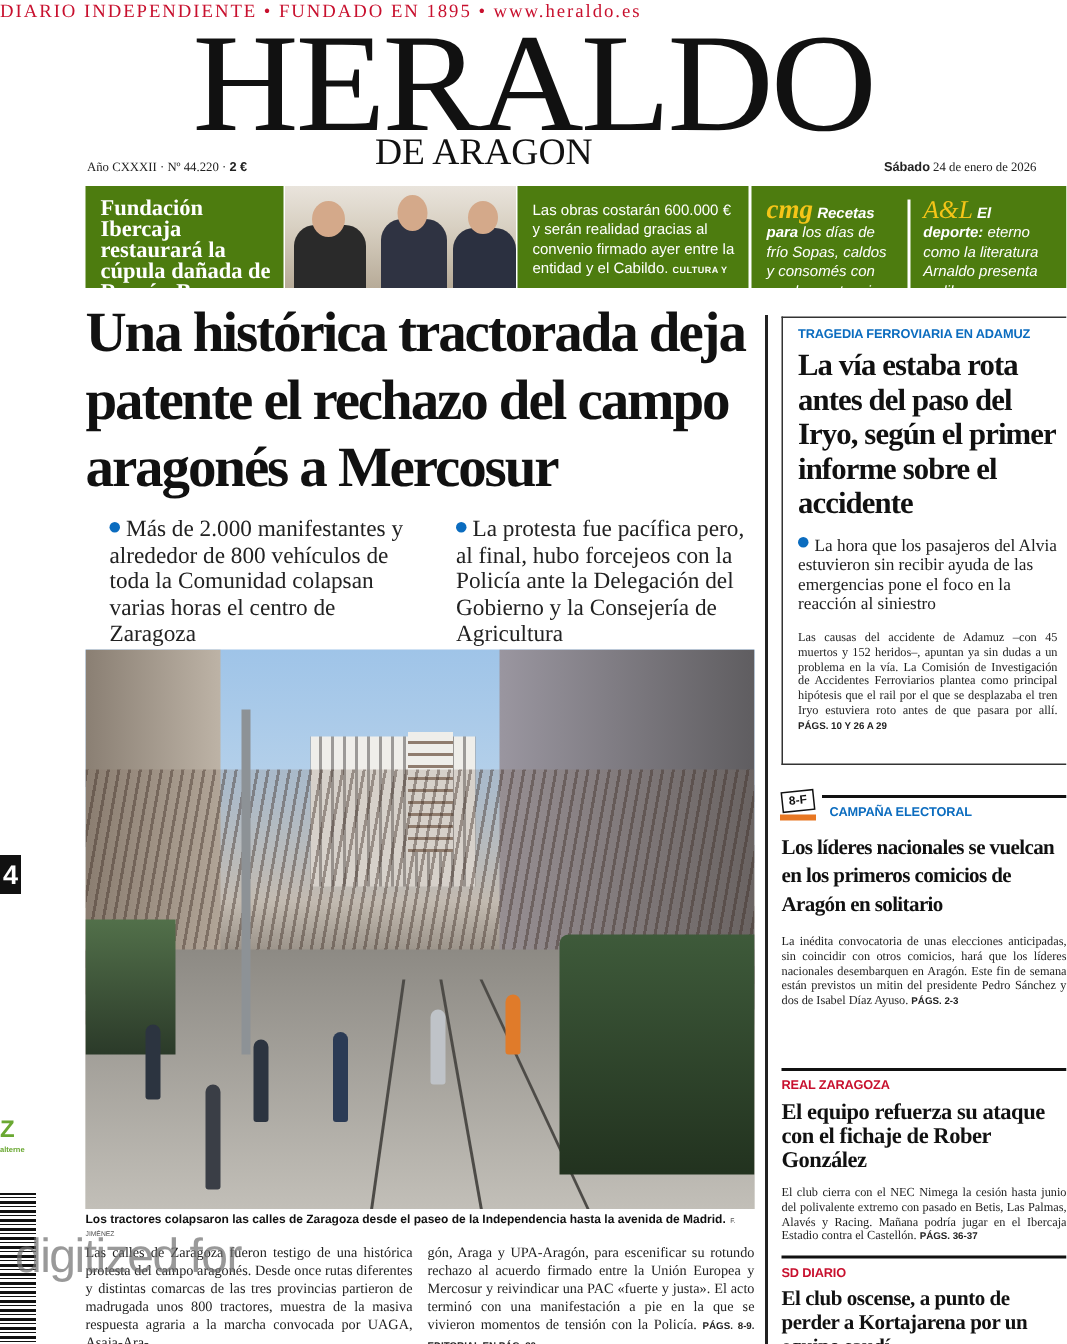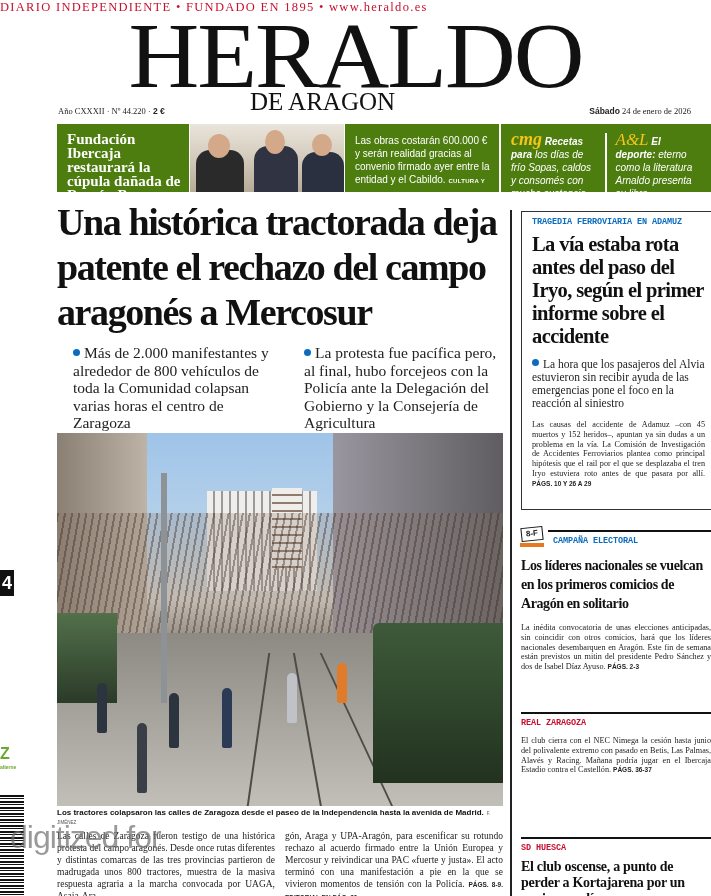--- a/index.html
+++ b/index.html
@@ -72,21 +72,21 @@
     font-family: "Liberation Sans", sans-serif; font-weight: bold; font-size: 16px; }
   .edge-logo small { position: absolute; top: 19px; left: 0; font-size: 5px; color: #6aa832; }
   .barcode { position: absolute; top: 795px; left: 0; width: 24px; height: 101px;
     background: repeating-linear-gradient(180deg,#111 0 2px,#fff 2px 3px,#111 3px 4px,#fff 4px 6px); }
   .watermark { position: absolute; top: 822px; left: 10px; font-family: "Liberation Sans", sans-serif; font-weight: normal;
     font-size: 32px; line-height: 30px; color: rgba(110,110,110,.7); letter-spacing: -1px; pointer-events: none; }
 
   
   .rcol-rule { position: absolute; top: 210px; left: 510px; width: 2px; height: 686px; background: #222; }
   .box { position: absolute; top: 211px; left: 521px; width: 190px; height: 299px; border: 1px solid #333; border-right: none; padding: 5px 6px 0 10px; }
-  .kicker { font-family: Liberation Mono, monospace; font-weight: bold; font-size: 8.5px; color: #0b6cbf; letter-spacing: -.1px; }
+  .kicker { font-family: Liberation Sans, sans-serif; font-weight: bold; font-size: 8.5px; color: #0b6cbf; letter-spacing: -.1px; }
   .kicker.red { color: #c8102e; }
   .rt1 { font-size: 20.5px; line-height: 23px; font-weight: bold; letter-spacing: -.6px; margin-top: 6px; color: #111; }
   .rb1 { font-size: 11.5px; line-height: 13px; margin-top: 10px; color: #222; }
   .rp { font-size: 8.2px; line-height: 9.8px; margin-top: 10px; color: #222; text-align: justify; }
 
   .tag8f { position: absolute; top: 527px; left: 521px; width: 22px; height: 14px; border: 1.5px solid #111;
     font-family: "Liberation Sans", sans-serif; font-weight: bold; font-size: 8px; line-height: 11px; text-align: center; transform: rotate(-6deg); }
   .tag8f-bar { position: absolute; top: 543px; left: 520px; width: 24px; height: 4px; background: #e87722; }
   .sec-rule { position: absolute; left: 548px; height: 2px; background: #111; }
   .sec { position: absolute; left: 521px; width: 190px; }
@@ -171,24 +171,25 @@
   <div class="kicker">CAMPAÑA ELECTORAL</div>
 </div>
 <div class="sec" style="top:550px;">
   <h2 class="rt2">Los líderes nacionales se vuelcan en los primeros comicios de Aragón en solitario</h2>
   <p class="rp2"><span>La inédita convocatoria de unas elecciones anticipadas, sin coincidir con otros comicios, hará que los líderes nacionales desembarquen en Aragón. Este fin de semana están previstos un mitin del presidente Pedro Sánchez y dos de Isabel Díaz Ayuso. </span><span class="ref">PÁGS. 2-3</span></p>
 </div>
 
 <div class="sec-rule" style="top:712px;left:521px;width:190px;"></div>
 <div class="sec" style="top:718px;">
   <div class="kicker red">REAL ZARAGOZA</div>
+  <h2 class="rt3">El equipo refuerza su ataque con el fichaje de Rober González</h2>
   <p class="rp2" style="margin-top:8px;"><span>El club cierra con el NEC Nimega la cesión hasta junio del polivalente extremo con pasado en Betis, Las Palmas, Alavés y Racing. Mañana podría jugar en el Ibercaja Estadio contra el Castellón. </span><span class="ref">PÁGS. 36-37</span></p>
 </div>
 
 <div class="sec-rule" style="top:837px;left:521px;width:190px;"></div>
 <div class="sec" style="top:843px;">
-  <div class="kicker red">SD HUESCA</div>
+  <div class="kicker red">SD DIARIO</div>
   <h2 class="rt3" style="font-size:14px;line-height:16px;"><span>El club oscense, a punto de perder a Kortajarena por un equipo saudí </span></h2>
 </div>
 
 <div class="watermark">
     <div>digitized for</div>
   </div>
 
 </body></html>

